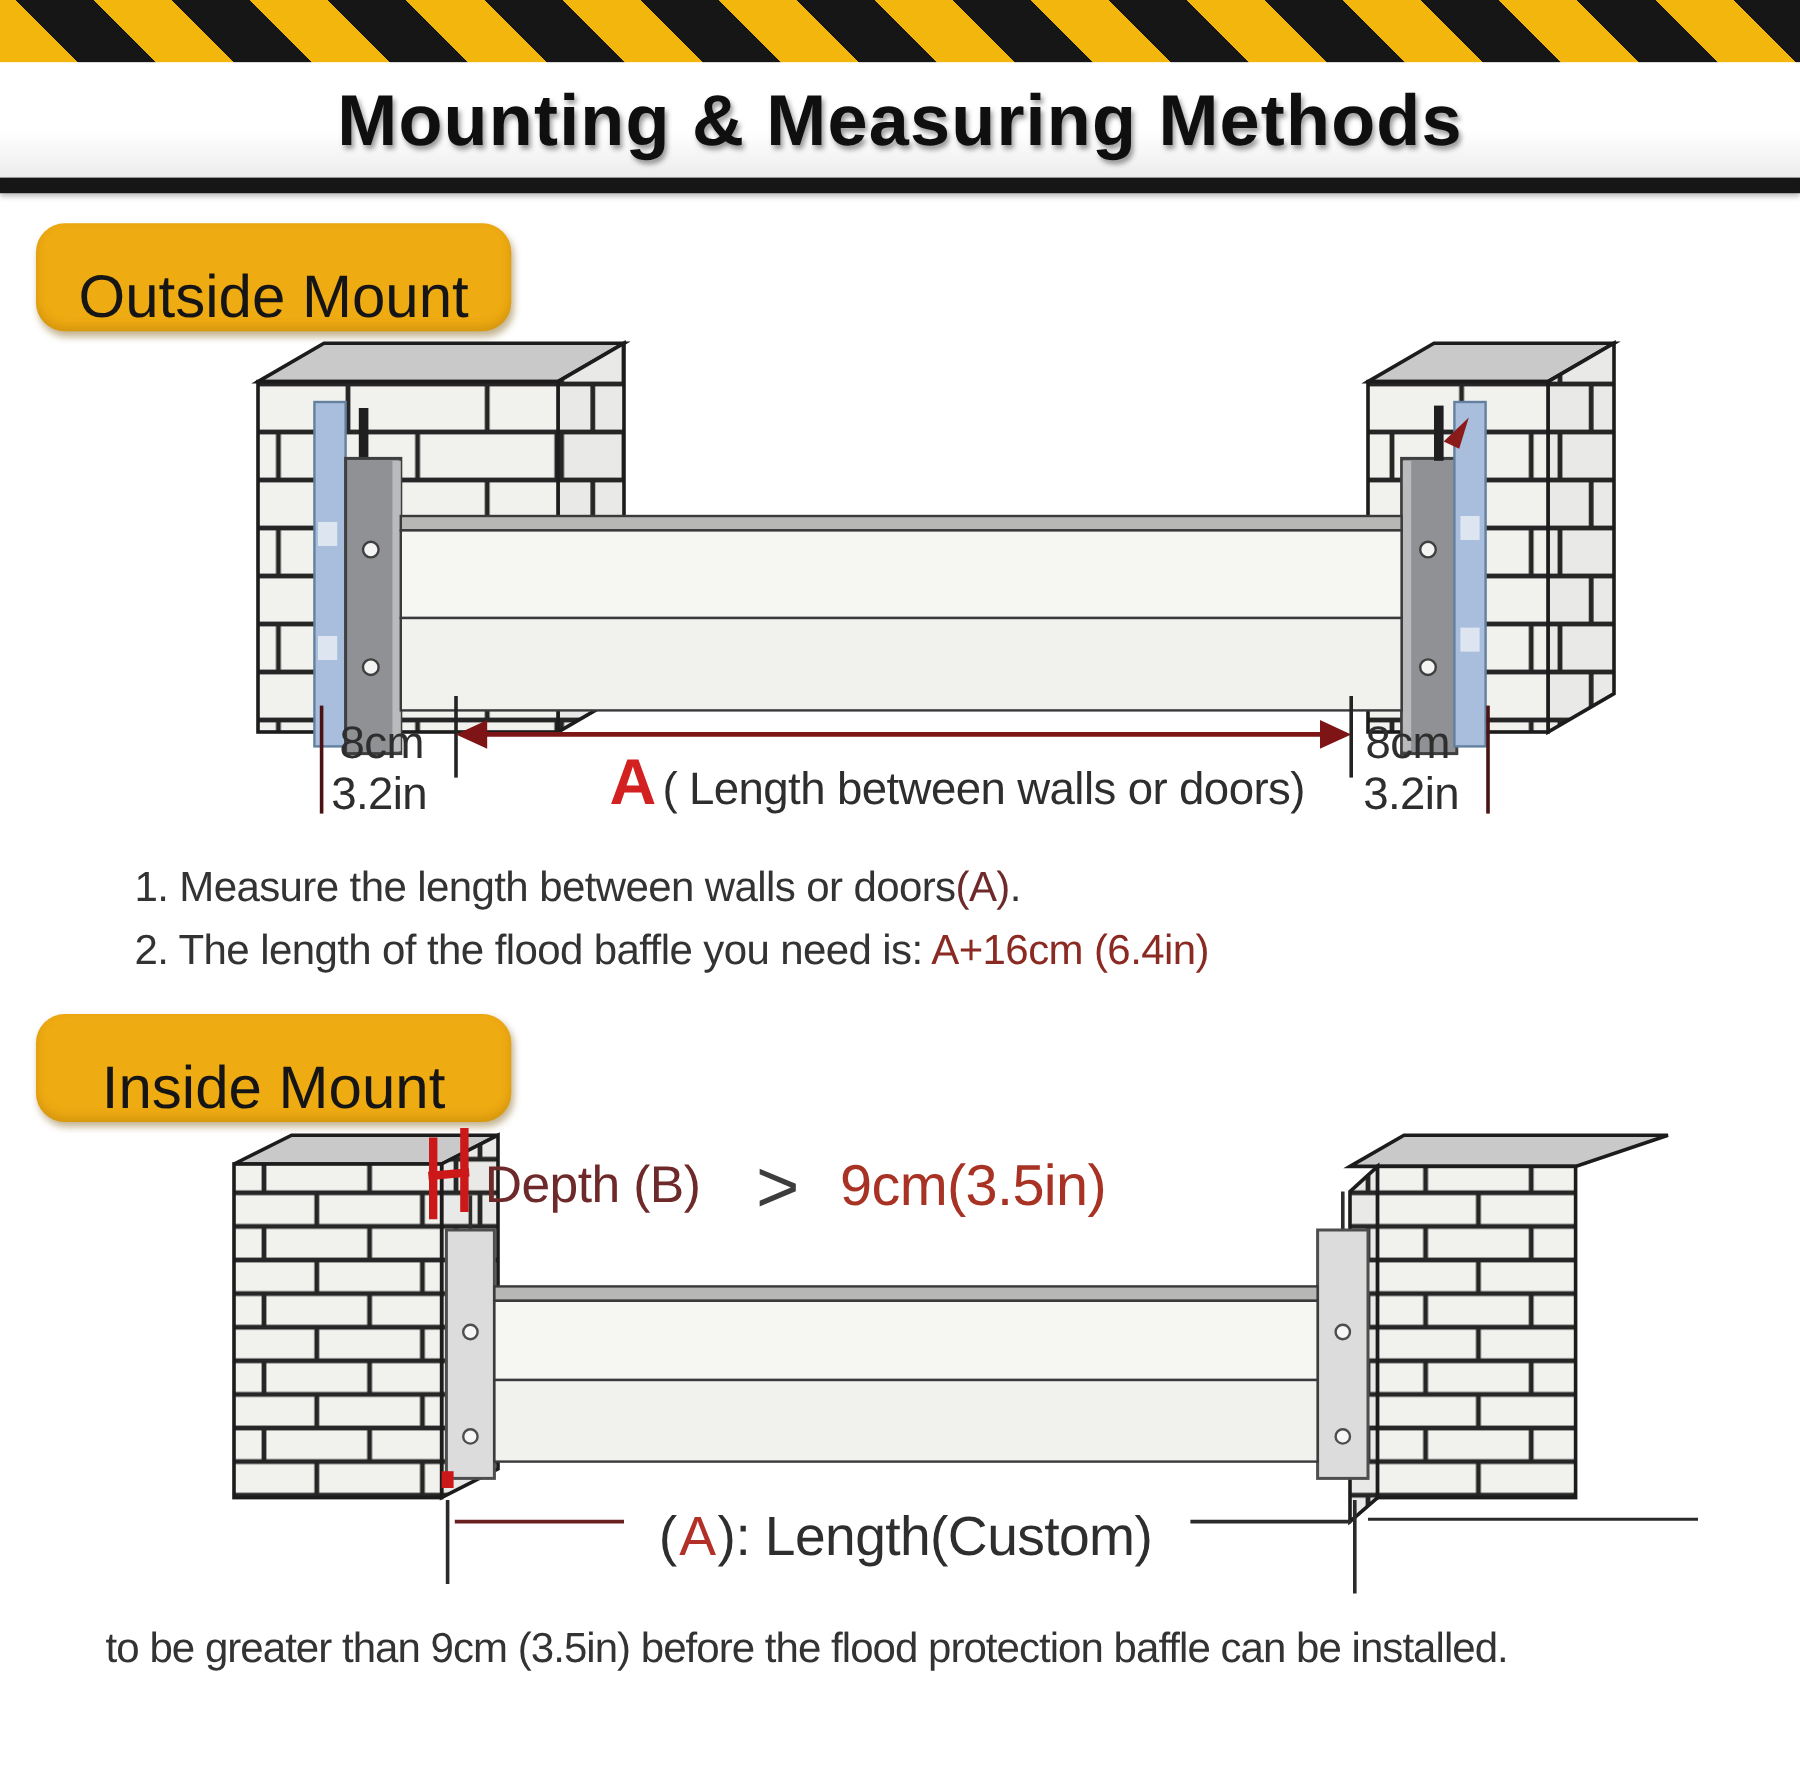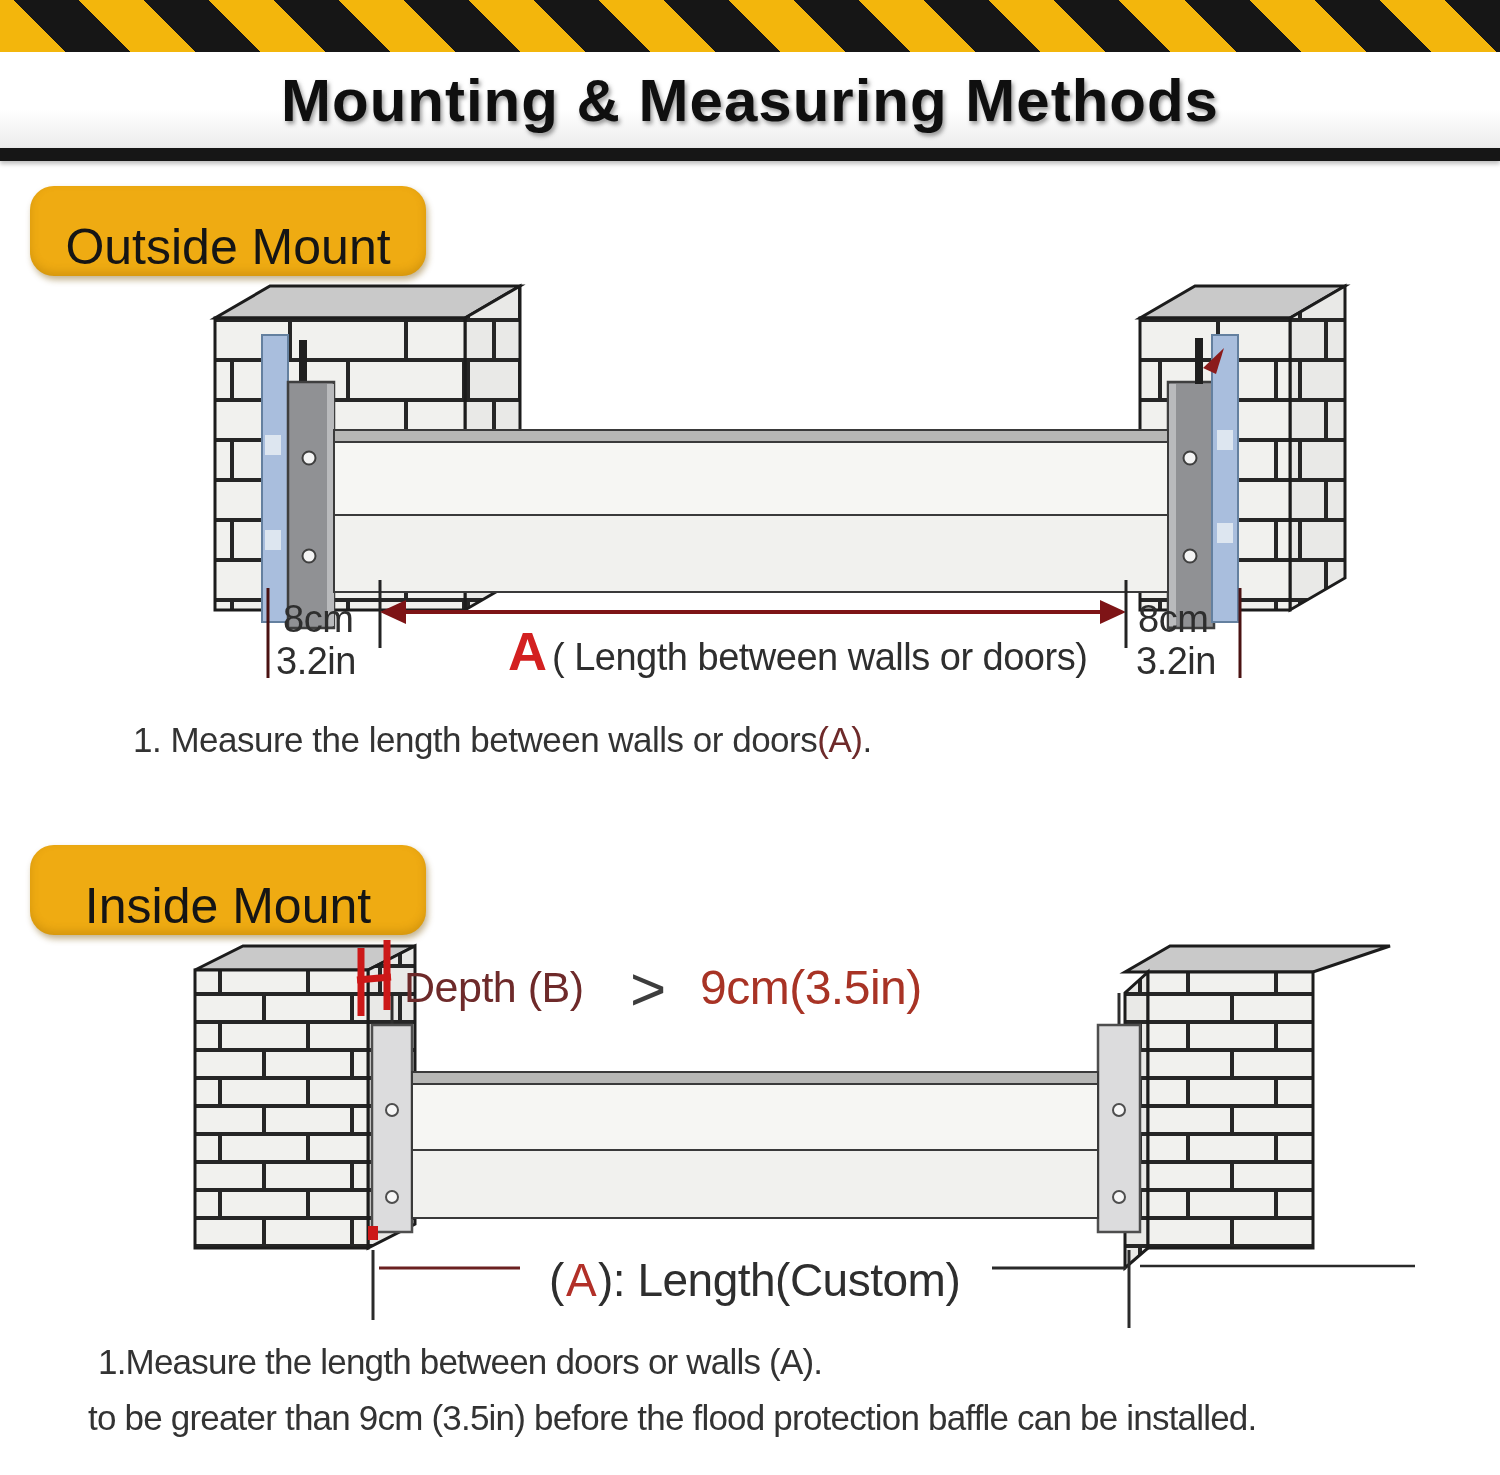--- a/index.html
+++ b/index.html
@@ -15,21 +15,21 @@
         box-shadow:0 3px 4px rgba(0,0,0,.25);}
   .badge{position:absolute;left:30px;width:396px;height:90px;background:#efab12;border-radius:24px;
         display:flex;align-items:flex-end;justify-content:center;font-size:50px;color:#151515;
         box-shadow:2px 4px 6px rgba(125,88,10,.45), inset 0 -4px 8px rgba(150,100,0,.30);}
   .badge-outside{top:186px;}
   .badge-inside{top:845px;}
   .diagram{position:absolute;left:0;}
   .diagram-outside{top:280px;}
   .diagram-inside{top:938px;}
   .steps{position:absolute;color:#333333;font-size:35px;white-space:nowrap;}
-  .steps-outside{left:112px;top:714px;letter-spacing:-0.5px;line-height:52px;margin-left:21px;}
+  .steps-outside{left:112px;top:714px;letter-spacing:-0.5px;line-height:52px;}
   .steps-inside{left:98px;top:1340px;letter-spacing:-0.8px;line-height:44px;}
   .steps-inside .gap{height:12px;}
   .hl{color:#8b2a22;}
   .hl2{color:#6e2a2a;}
   .shift-left{margin-left:-10px;}
   
   .m-text{font-family:"Liberation Sans",sans-serif;font-size:38px;fill:#2e2e2e;letter-spacing:-0.5px;}
   .a-letter{font-family:"Liberation Sans",sans-serif;font-size:54px;font-weight:900;fill:#d32020;}
   .depth-label{font-family:"Liberation Sans",sans-serif;font-size:43px;fill:#6e2a2a;letter-spacing:-0.5px;}
   .depth-gt{font-family:"Liberation Sans",sans-serif;font-size:62px;fill:#3d3d3d;}
@@ -126,20 +126,21 @@
       <text x="276" y="394" class="m-text">3.2in</text>
       <text x="508" y="390" class="a-letter">A</text>
       <text x="552" y="390" class="m-text">( Length between walls or doors)</text>
       <text x="1138" y="352" class="m-text">8cm</text>
       <text x="1136" y="394" class="m-text">3.2in</text>
     </g>
   </svg>
 
   <div class="steps steps-outside">
     <div><span>1. Measure the length between walls or doors</span><span class="hl2">(A)</span><span>.</span></div>
+    <div><span>2. The length of the flood baffle you need is: </span><span class="hl">A+16cm (6.4in)</span></div>
   </div>
 
   <div class="badge badge-inside">
     <span>Inside Mount</span>
   </div>
 
   <svg class="diagram diagram-inside" width="1500" height="400" viewBox="0 0 1500 400">
     <defs>
       <pattern id="bricksB" patternUnits="userSpaceOnUse" width="88" height="56">
         <rect width="88" height="56" fill="#262626"></rect>
@@ -205,18 +206,17 @@
       <text x="549" y="358" class="len-text">(</text>
       <text x="566" y="358" class="a-letter2">A</text>
       <text x="598" y="358" class="len-text">): Length(Custom)</text>
       <line x1="992" y1="330" x2="1126" y2="330" stroke="#2a2a2a" stroke-width="3"></line>
       <line x1="1129" y1="312" x2="1129" y2="390" stroke="#2a2a2a" stroke-width="3"></line>
       <line x1="1140" y1="328" x2="1415" y2="328" stroke="#2a2a2a" stroke-width="2.5"></line>
     </g>
   </svg>
 
   <div class="steps steps-inside">
-    <div>1.Measure the length between doors or walls (A).</div>
     <div class="gap"></div>
     <div class="shift-left">to be greater than 9cm (3.5in) before the flood protection baffle can be installed.</div>
   </div>
 
 </div>
 
 </body></html>

